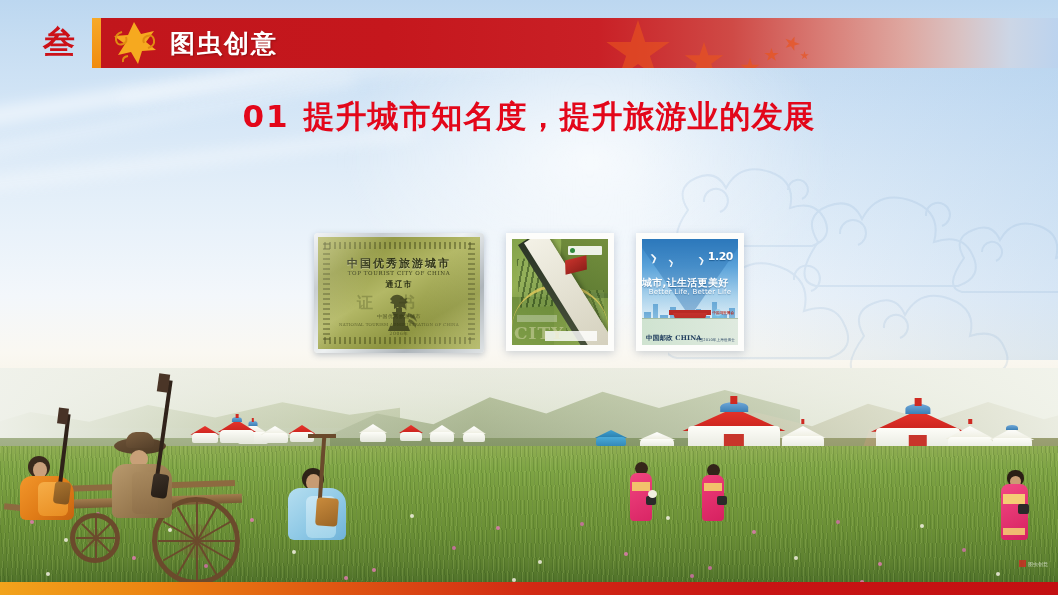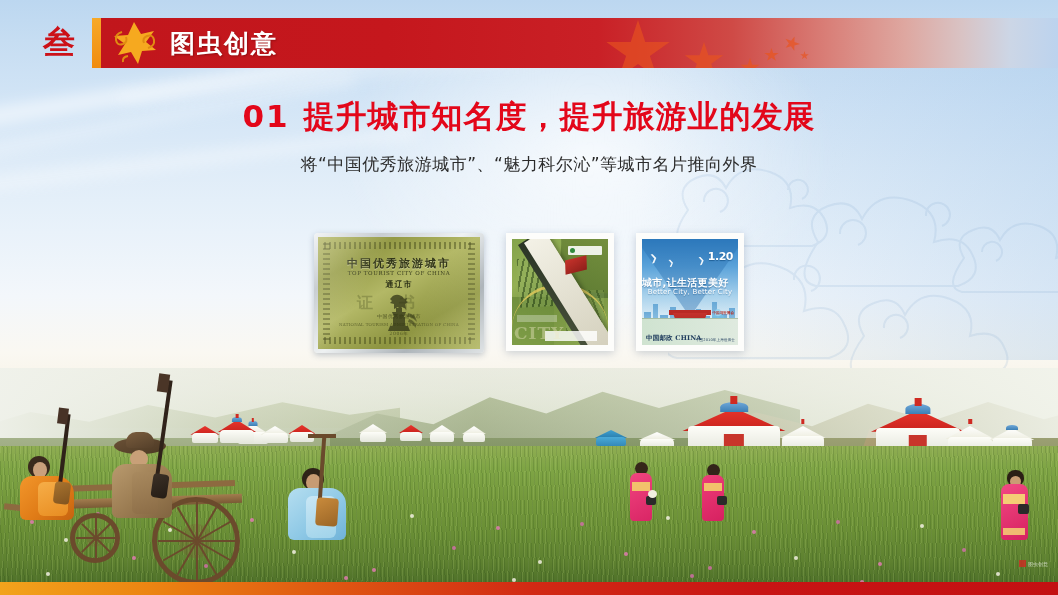--- a/index.html
+++ b/index.html
@@ -545,21 +545,20 @@
 
     <div class="accent-bar"></div>
 
     <div class="section-num">叁</div>
   </div>
 
   <div class="title-block">
     <div class="main-title">
       <span class="num">01</span><span>提升城市知名度，提升旅游业的发展</span>
     </div>
-    <div class="subtitle">将“中国优秀旅游城市”、“魅力科尔沁”等城市名片推向外界</div>
   </div>
 
   <div class="img-row">
 
     <div class="plaque">
       <div class="plaque-inner">
         <div class="plaque-border-t"></div>
         <div class="plaque-border-b"></div>
         <div class="plaque-border-l"></div>
         <div class="plaque-border-r"></div>
@@ -615,21 +614,21 @@
       <div class="stamp-face expo">
         <div class="vcone"></div>
 
         <div class="price">1.20</div>
 
         <div class="bird b1">❯</div>
         <div class="bird b2">❯</div>
         <div class="bird b3">❯</div>
 
         <div class="cn">城市,让生活更美好</div>
-        <div class="en">Better City, Better City</div>
+        <div class="en">Better Life, Better Life</div>
 
         <div class="skyline">
           <div class="bld" style="left:2px;  width:7px;  height:20px;"></div>
           <div class="bld" style="left:11px; width:5px;  height:28px;"></div>
           <div class="bld" style="left:18px; width:8px;  height:17px;"></div>
           <div class="bld" style="left:28px; width:6px;  height:25px;"></div>
           <div class="bld" style="left:36px; width:5px;  height:14px;"></div>
           <div class="bld" style="left:43px; width:7px;  height:22px;"></div>
           <div class="bld" style="right:3px; width:6px;  height:24px;"></div>
           <div class="bld" style="right:11px;width:8px;  height:18px;"></div>

